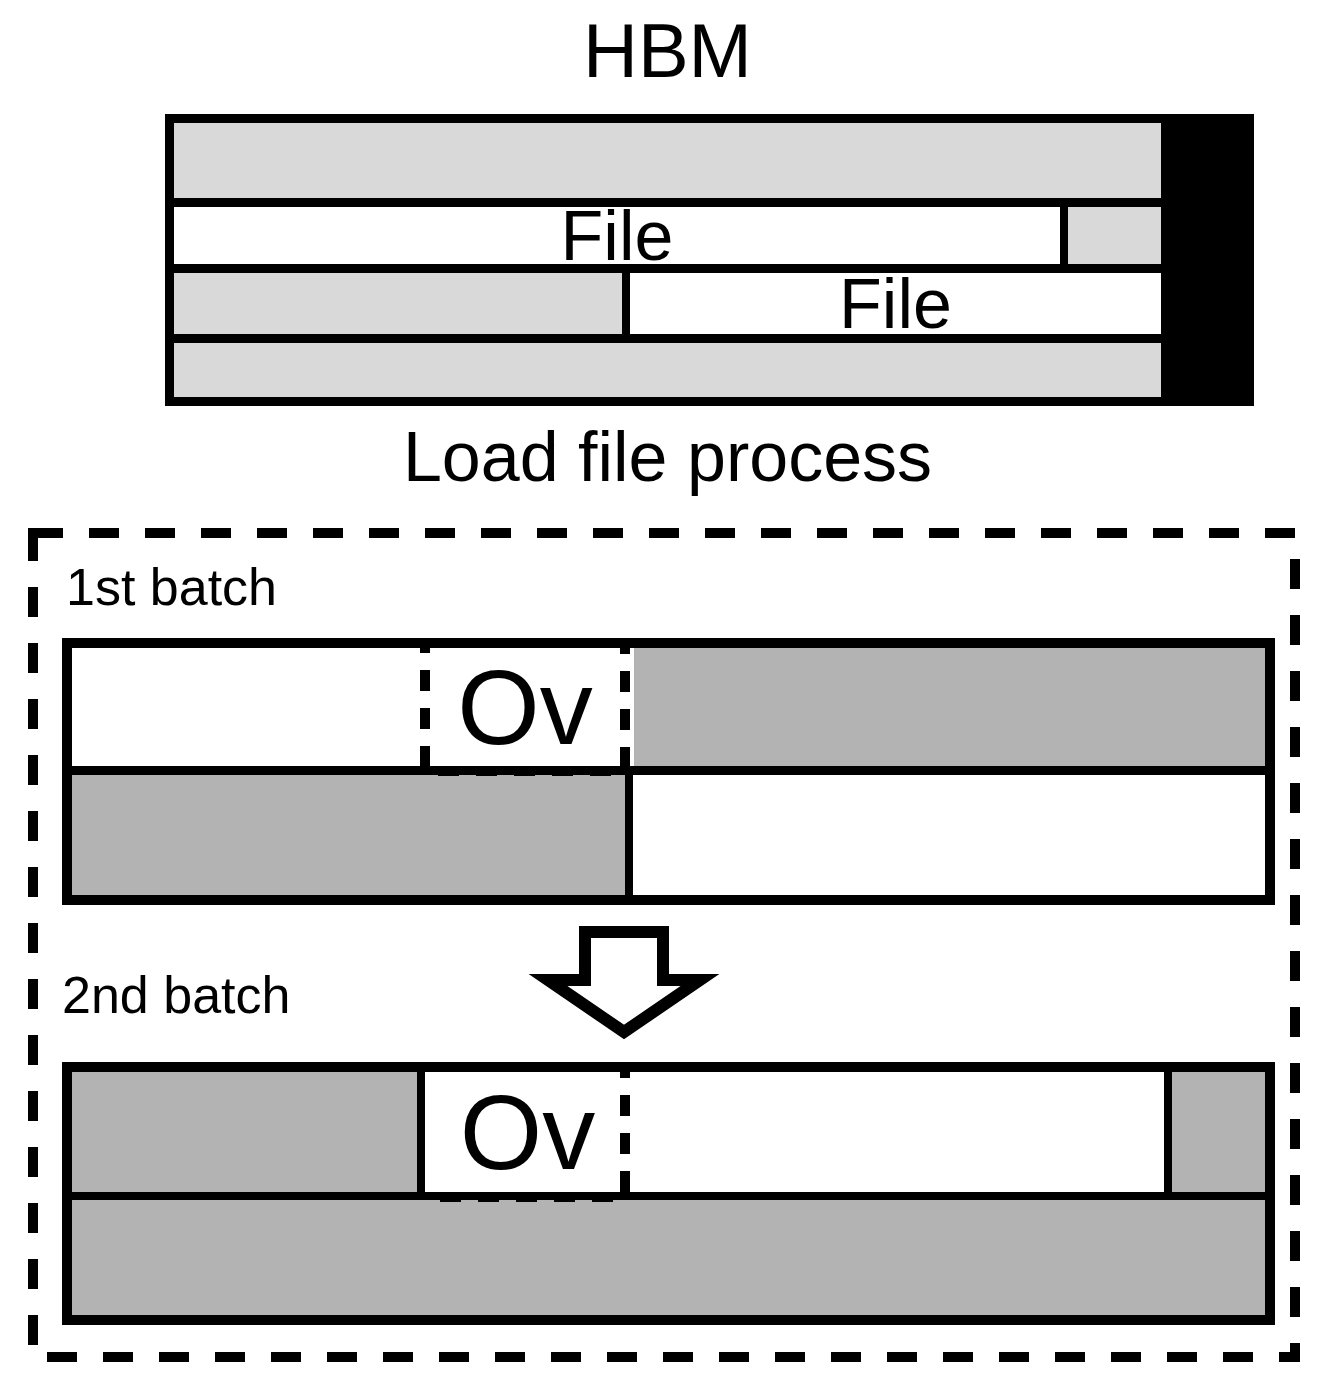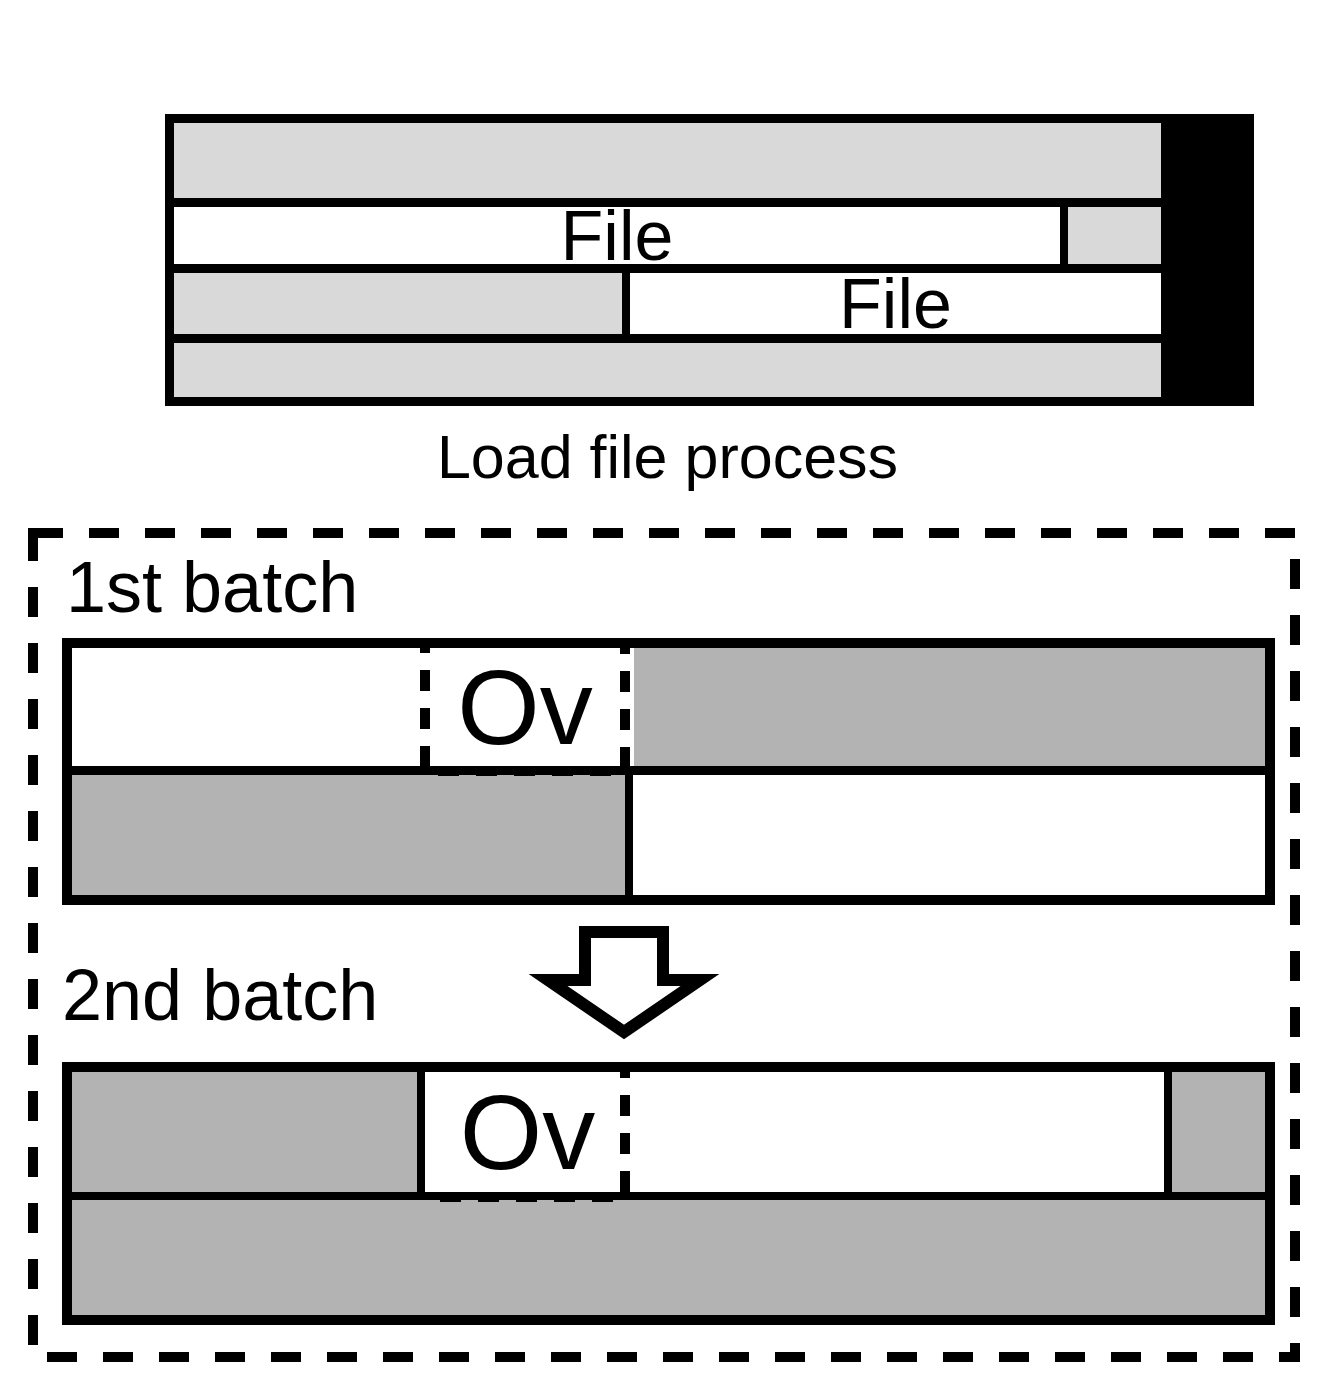--- a/index.html
+++ b/index.html
@@ -33,24 +33,24 @@
   .hbm-r1  { left: 9px;   top: 9px;   width: 987px; height: 75px; }
   .hbm-r2w { left: 9px;   top: 93px;  width: 886px; height: 57px; }
   .hbm-r2g { left: 903px; top: 93px;  width: 93px;  height: 57px; }
   .hbm-r3g { left: 9px;   top: 159px; width: 448px; height: 61px; }
   .hbm-r3w { left: 465px; top: 159px; width: 531px; height: 61px; }
   .hbm-r4  { left: 9px;   top: 229px; width: 987px; height: 54px; }
   .file-label { font-size: 70px; }
   
   .caption {
     left: 165px; top: 414px; width: 1005px; height: 86px;
-    font-size: 61px; line-height: 86px; text-align: center;
+    font-size: 70px; line-height: 86px; text-align: center;
   }
   
-  .batch-label { font-size: 72px; line-height: 80px; }
+  .batch-label { font-size: 52px; line-height: 80px; }
   .batch1-label { left: 66px; top: 547px; width: 500px; height: 80px; }
   .batch2-label { left: 62px; top: 955px; width: 500px; height: 80px; }
   
   .batch1-box { left: 62px; top: 638px;  width: 1213px; height: 267px; background: #000000; }
   .b1r1w { left: 10px;  top: 10px;  width: 562px; height: 118px; }
   .b1r1g { left: 572px; top: 10px;  width: 631px; height: 118px; }
   .b1r2g { left: 10px;  top: 137px; width: 553px; height: 120px; }
   .b1r2w { left: 571px; top: 137px; width: 632px; height: 120px; }
   .batch2-box { left: 62px; top: 1062px; width: 1213px; height: 263px; background: #000000; }
   .b2r1g  { left: 10px;   top: 10px;  width: 345px; height: 120px; }
@@ -62,20 +62,21 @@
   .ov1 { left: 420px; top: 648px;  width: 210px; height: 118px; }
   .ov2 { left: 425px; top: 1072px; width: 205px; height: 120px; }
   
   .overlay { left: 0; top: 0; width: 1336px; height: 1389px; z-index: 5; pointer-events: none; }
 </style>
 </head>
 <body>
 
 <div class="canvas">
 
+  <div class="abs hbm-title">HBM</div>
 
   <div class="abs hbm-box">
     <div class="seg gray-light hbm-r1"></div>
     <div class="seg white-seg hbm-r2w center-text">
       <span class="file-label">File</span>
     </div>
     <div class="seg gray-light hbm-r2g"></div>
     <div class="seg gray-light hbm-r3g"></div>
     <div class="seg white-seg hbm-r3w center-text">
       <span class="file-label">File</span>

